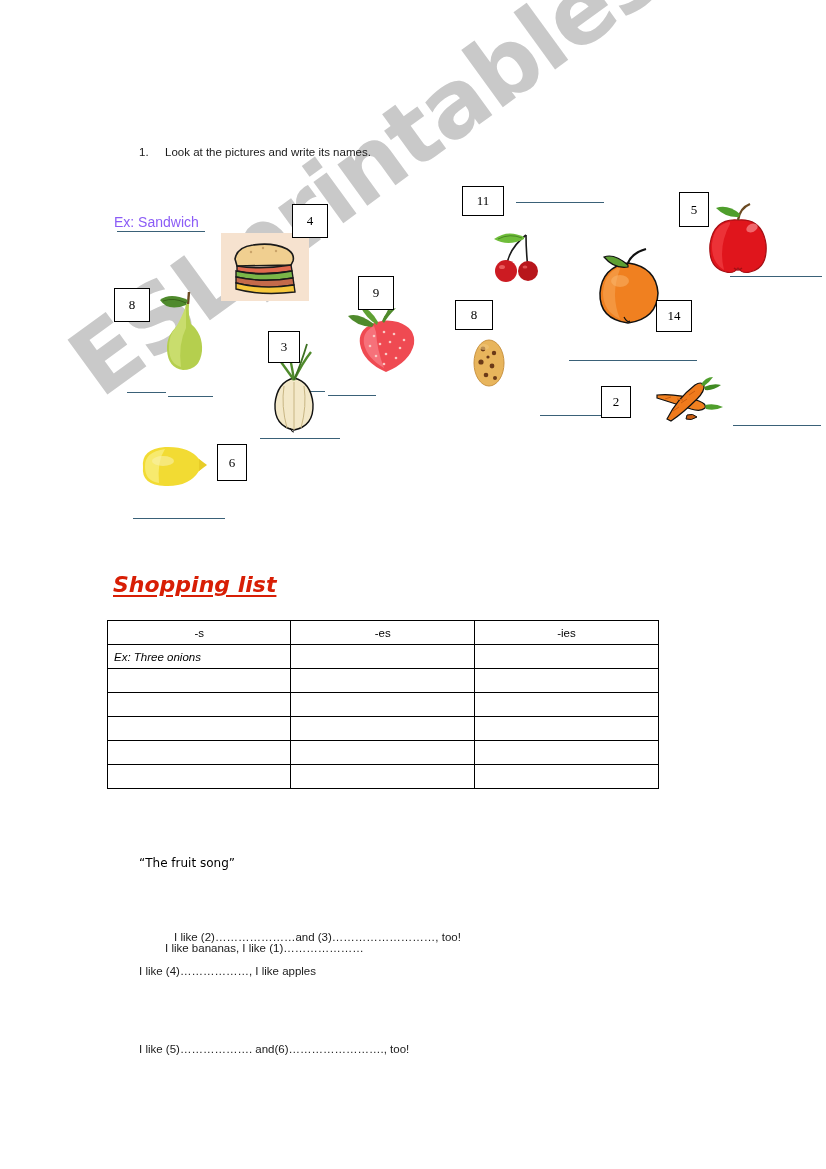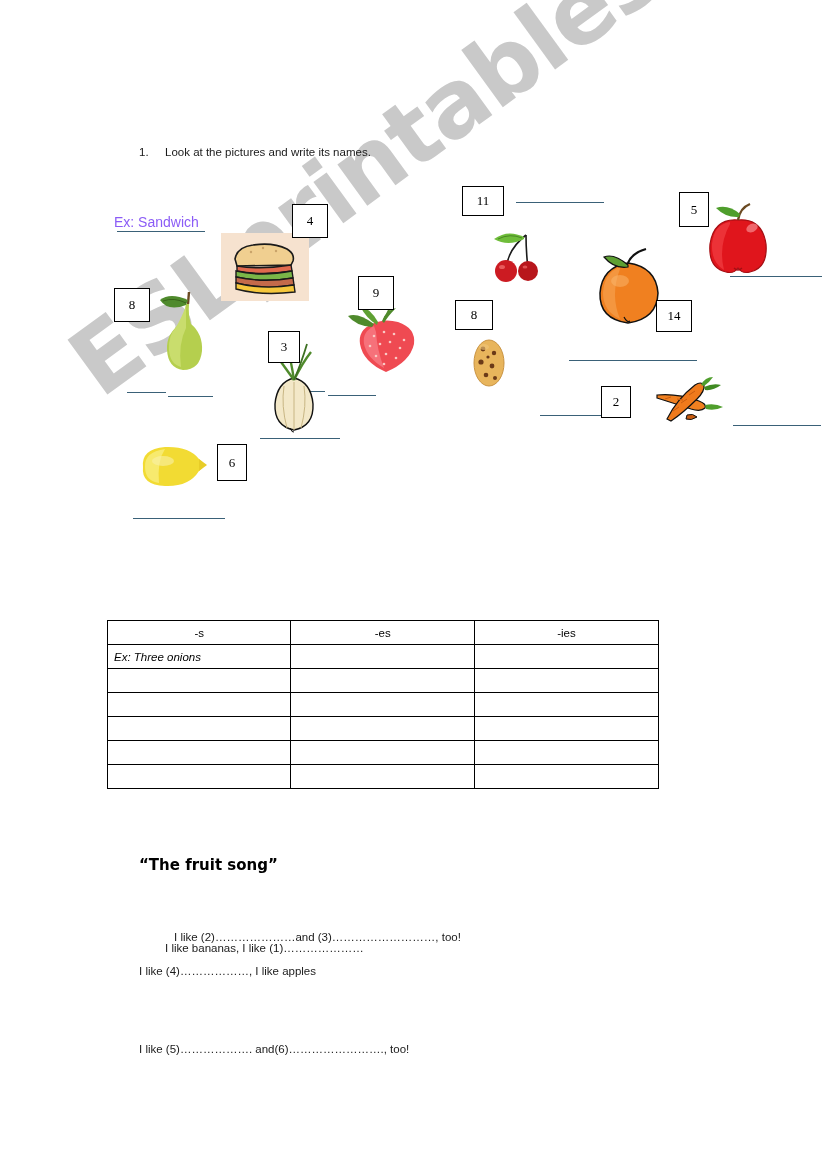--- a/index.html
+++ b/index.html
@@ -69,22 +69,22 @@
     font-style: italic;
     color: #d81e05;
     text-decoration: underline;
     text-underline-offset: 3px;
     z-index: 4;
   }
   #song-title {
     position: absolute;
     left: 139px; top: 856px;
     font-family: "DejaVu Sans", sans-serif;
-    font-size: 15px;
-    font-weight: bold;
+    font-size: 12px;
+    font-weight: normal;
     color: #000;
     z-index: 4;
   }
   .lyric {
     position: absolute;
     left: 139px;
     font-size: 11.5px;
     color: #1a1a1a;
     white-space: nowrap;
     z-index: 4;
@@ -321,20 +321,21 @@
   <div class="answer-line" style="left:328px; top:395px; width:48px;"></div>
   <div class="answer-line" style="left:260px; top:438px; width:80px;"></div>
   <div class="answer-line" style="left:133px; top:518px; width:92px;"></div>
   <div class="answer-line" style="left:516px; top:202px; width:88px;"></div>
   <div class="answer-line" style="left:569px; top:360px; width:128px;"></div>
   <div class="answer-line" style="left:540px; top:415px; width:90px;"></div>
   <div class="answer-line" style="left:730px; top:276px; width:92px;"></div>
   <div class="answer-line" style="left:733px; top:425px; width:88px;"></div>
 
 
+  <div id="shopping-list-heading">Shopping list</div>
 
   <table id="shopping-table">
     <thead>
       <tr>
         <th class="col1">-s</th>
         <th class="col2">-es</th>
         <th class="col3">-ies</th>
       </tr>
     </thead>
     <tbody>

